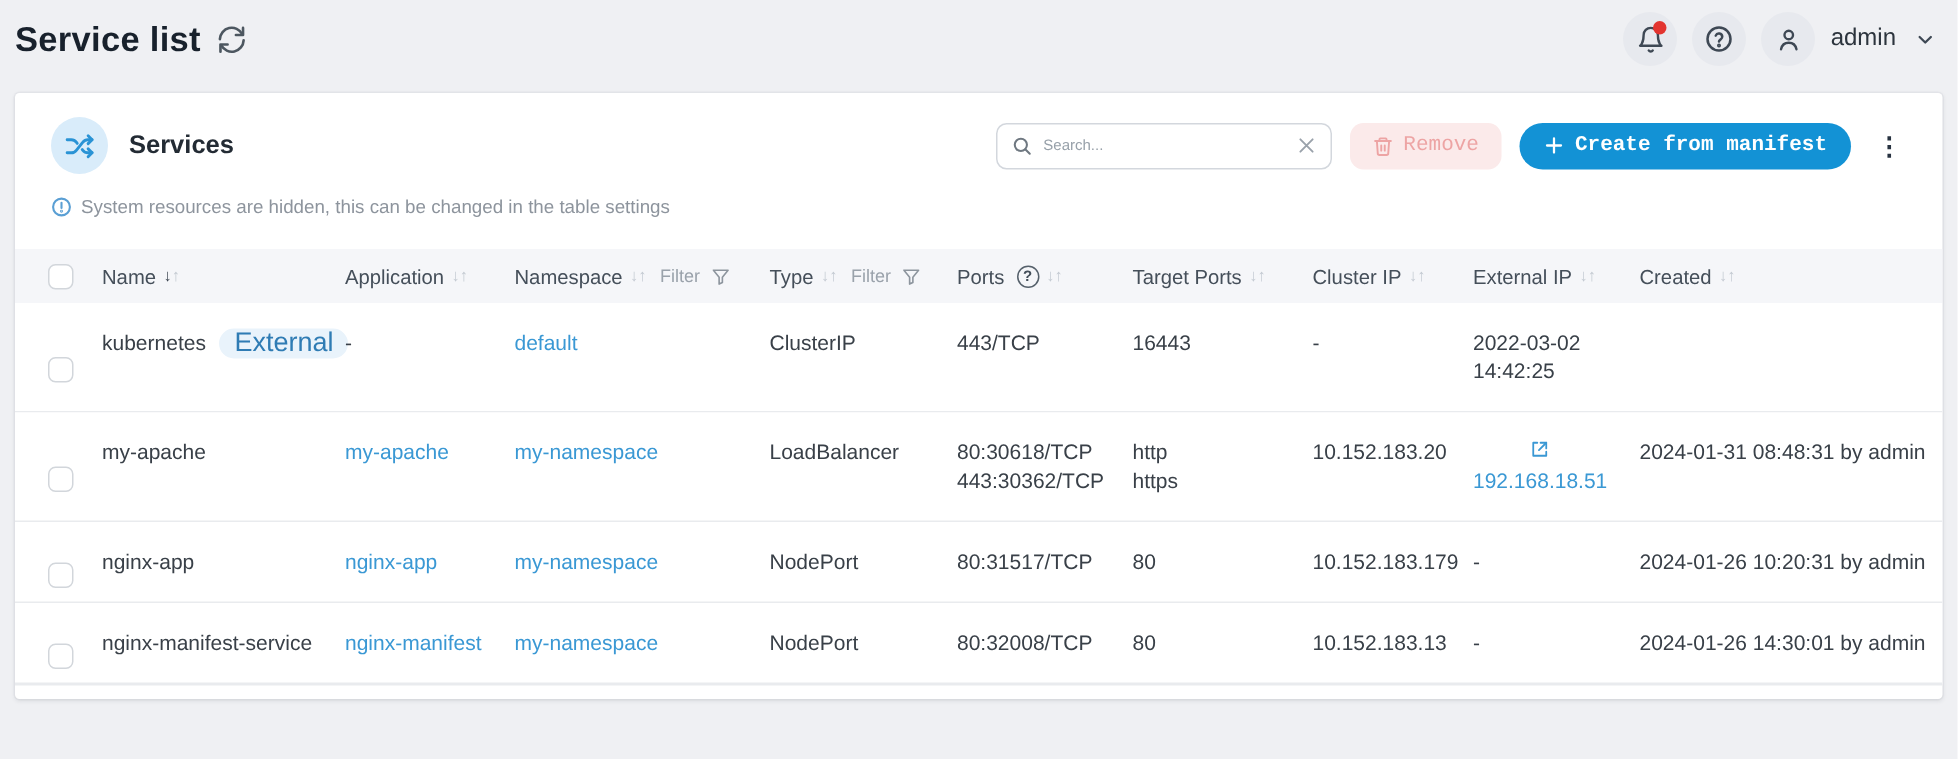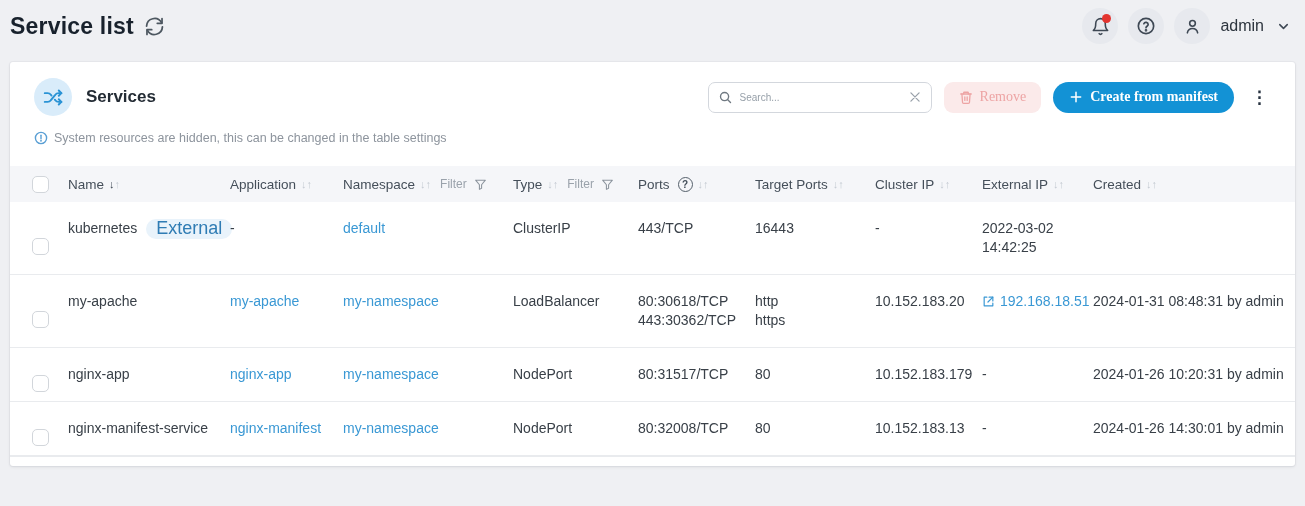--- a/index.html
+++ b/index.html
@@ -74,21 +74,21 @@
     padding: 0 9px; background: #fff; color: #8d959e;
   }
   .search-box input {
     border: none; outline: none; flex: 1; min-width: 0;
     font-size: 10px; color: #333; margin-left: 7px;
     font-family: "Liberation Sans", sans-serif;
   }
   .search-box input::placeholder { color: #97a0a9; }
   .search-clear { color: #9aa2ab; cursor: pointer; display: inline-flex; }
 
-  .btn { border: none; cursor: pointer; font-family: Liberation Serif, serif; }
+  .btn { border: none; cursor: pointer; font-family: Liberation Mono, monospace; }
   .btn-remove {
     display: inline-flex; align-items: center; gap: 7px;
     background: #fbeaea; color: #eda4a4;
     font-size: 14px; height: 31px; padding: 0 15px;
     border-radius: 9px; cursor: default;
   }
   .btn-create {
     display: inline-flex; align-items: center; gap: 7px;
     background: #1392d5; color: #ffffff;
     font-size: 14px; font-weight: 600; height: 31px; padding: 0 16px;
@@ -134,21 +134,21 @@
   .td { padding: 17px 8px 17px 0; line-height: 19px; color: #394048; align-self: start; }
   .td.cb-cell, .th.cb-cell { padding: 0 0 0 22px; align-self: center; }
   .tbody .td.cb-cell { padding-top: 17px; }
   .name-cell { display: flex; align-items: flex-start; gap: 9px; }
   .badge {
     background: #e9f3fb; color: #2f7cb4;
     font-size: 18px; padding: 2px 10px 3px; border-radius: 10px;
     line-height: 15px; margin-top: 0px;
   }
   a.cell-link { color: #3a98d4; text-decoration: none; cursor: pointer; }
-  .ext-link { display: inline-flex; align-items: center; gap: 5px; color: #3a98d4; text-decoration: none; }
+  .ext-link { display: inline-flex; align-items: center; gap: 5px; color: #3a98d4; text-decoration: none; flex-direction: column; }
   .ext-link svg { flex: 0 0 auto; }
   input[type=checkbox] {
     appearance: none; -webkit-appearance: none;
     width: 17px; height: 17px;
     border: 1.5px solid #d2d6db; border-radius: 5px;
     background: #fff; cursor: pointer; display: block;
   }
 
   
   .card-footer {

